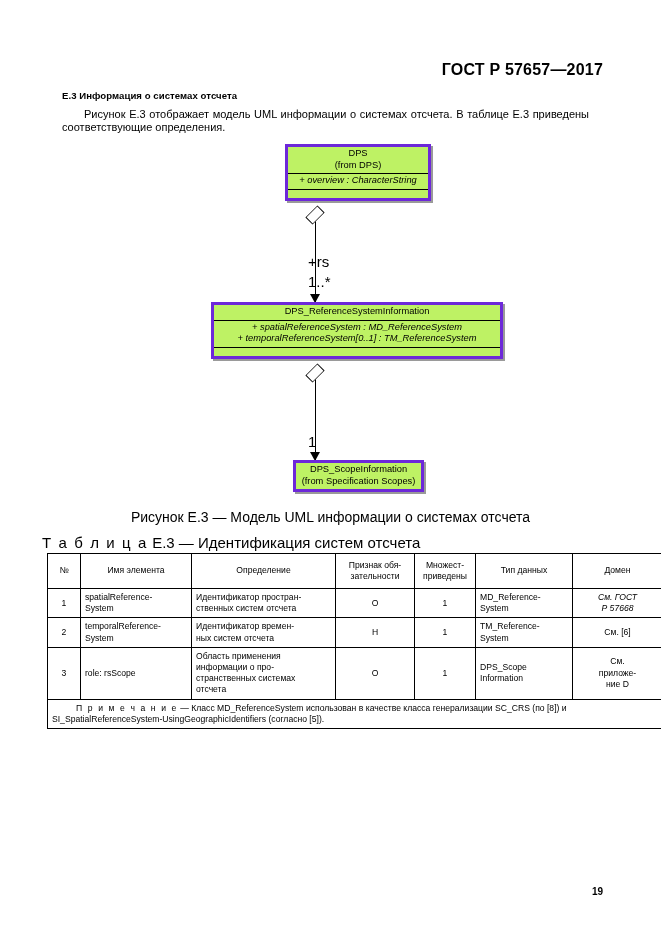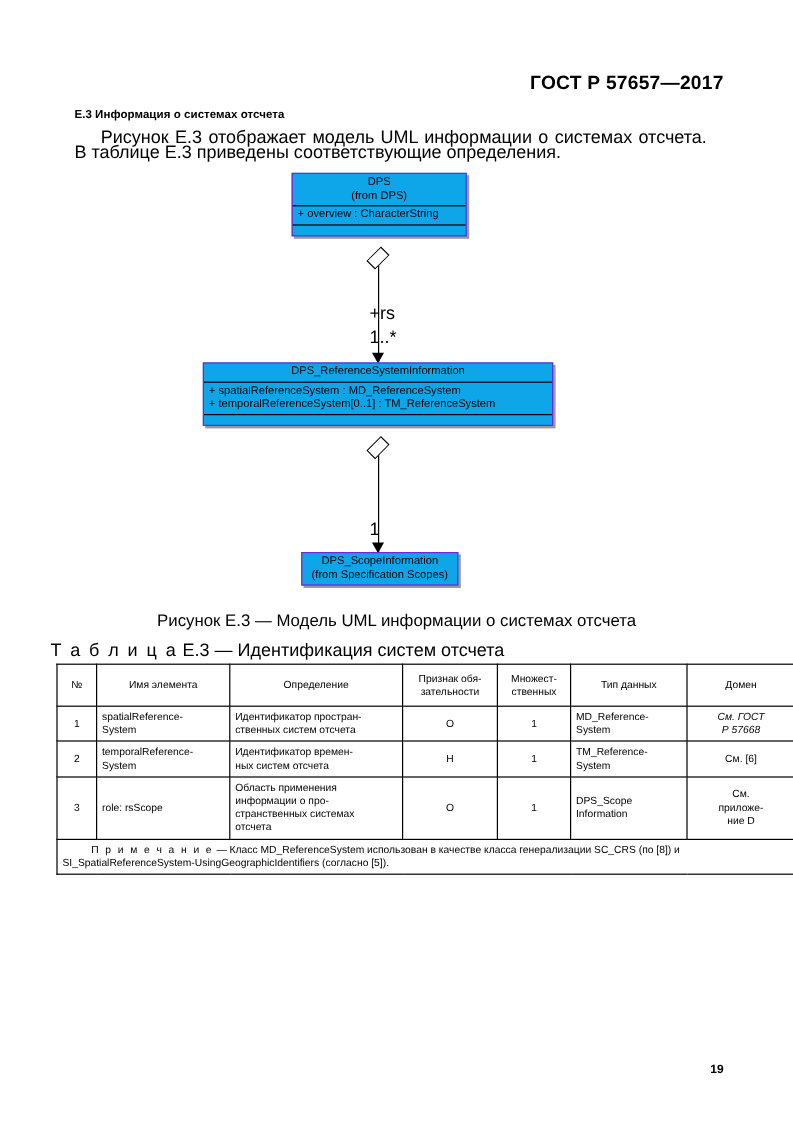--- a/index.html
+++ b/index.html
@@ -42,59 +42,61 @@
     left: 62px;
     font-size: 9.6px;
     font-weight: bold;
     letter-spacing: 0.05px;
   }
   .intro {
     position: absolute;
     top: 108px;
     left: 62px;
     width: 527px;
-    font-size: 15px;
+    font-size: 11px;
     line-height: 13.2px;
     text-align: justify;
     text-indent: 22px;
     hyphens: manual;
   }
 
   
   .diagram {
     position: absolute;
     top: 138px;
     left: 0;
     width: 661px;
     height: 355px;
   }
   .uml-box {
     position: absolute;
-    border: 1px solid #6d28d9;
-    background: #0ea5e9;
+    border: 3px solid #6d28d9;
+    background: #bef264;
     box-sizing: border-box;
+    margin-left: 42px;
   }
   .uml-box.shadowed {
     box-shadow: 2px 2px 0 0 #9a9a9a;
   }
   .uml-compartment {
     box-sizing: border-box;
     padding: 1px 4px 2px 4px;
     font-size: 9.3px;
     line-height: 11.6px;
   }
   .uml-compartment + .uml-compartment {
     border-top: 1px solid #000;
   }
   .uml-name {
     text-align: center;
   }
   .uml-attrs {
-    text-align: left;
+    text-align: center;
     white-space: nowrap;
+    font-style: italic;
   }
   .uml-empty {
     height: 9px;
   }
 
   
   #box-dps      { left: 243px; top: 6px;   width: 146px; }
   #box-rsinfo   { left: 169px; top: 164px; width: 292px; }
   #box-scope    { left: 251px; top: 322px; width: 131px; }
 
@@ -285,21 +287,21 @@
         <tr>
           <th class="c-num">№</th>
           <th class="c-name">Имя элемента</th>
           <th class="c-def">Определение</th>
           <th class="c-oblig">
             <div>Признак обя-</div>
             <div>зательности</div>
           </th>
           <th class="c-mult">
             <div>Множест-</div>
-            <div>ственных</div>
+            <div>приведены</div>
           </th>
           <th class="c-type">Тип данных</th>
           <th class="c-dom">Домен</th>
         </tr>
       </thead>
       <tbody id="table-body">
           <tr>
             <td class="c-num">1</td>
             <td class="c-name">spatialReference-<br>System</td>
             <td class="c-def">Идентификатор простран-<br>ственных систем отсчета</td>

